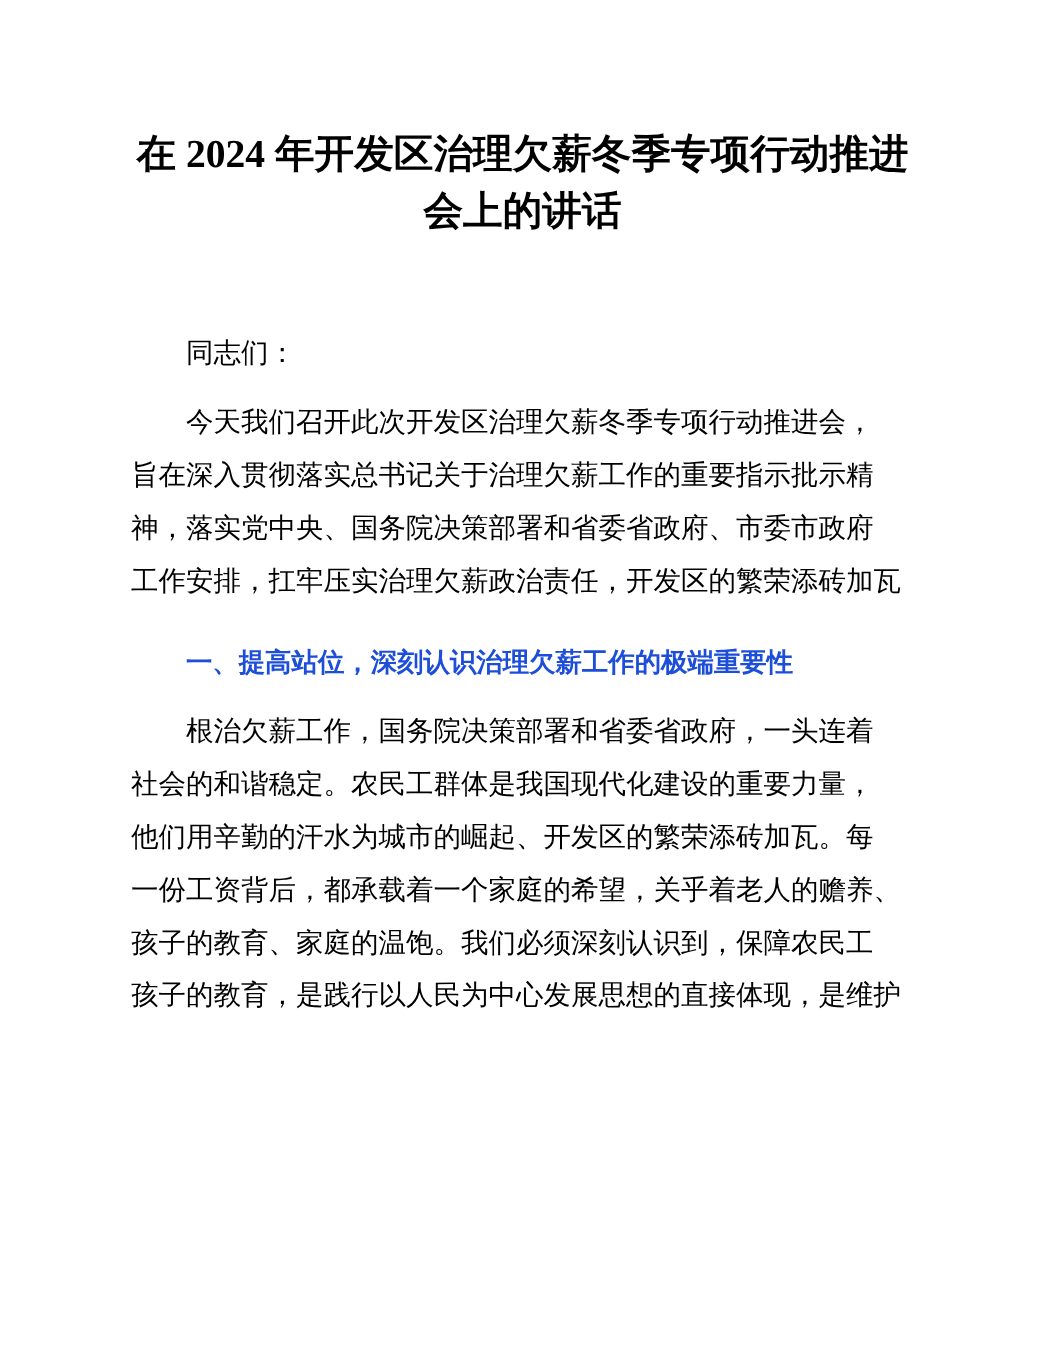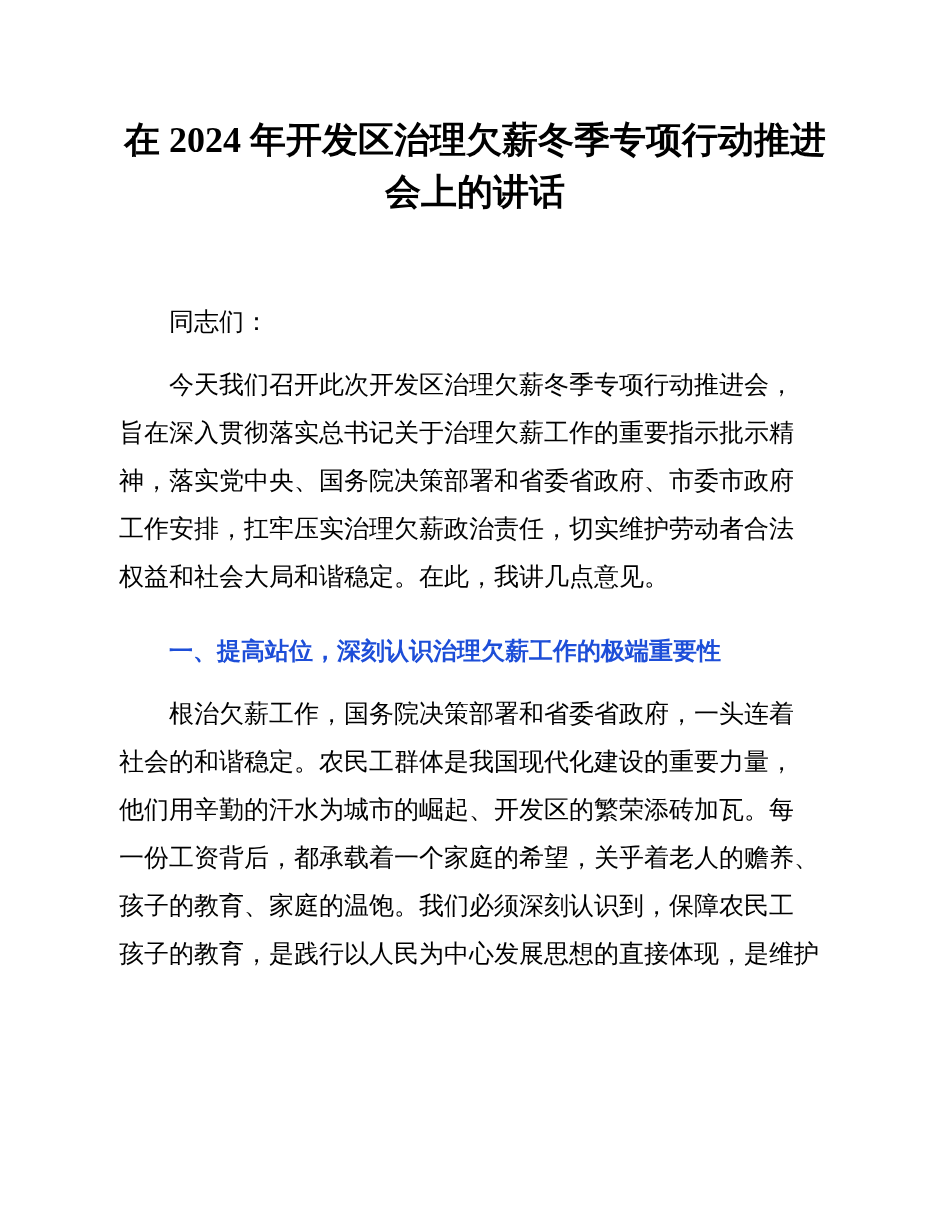--- a/index.html
+++ b/index.html
@@ -71,22 +71,21 @@
       <div class="title-line">会上的讲话</div>
     </header>
   <section class="content" id="content-blocks">
       <div class="block salutation">
         <div class="line indent">同志们：</div>
       </div>
       <div class="block body">
         <div class="line indent">今天我们召开此次开发区治理欠薪冬季专项行动推进会，</div>
         <div class="line">旨在深入贯彻落实总书记关于治理欠薪工作的重要指示批示精</div>
         <div class="line">神，落实党中央、国务院决策部署和省委省政府、市委市政府</div>
-        <div class="line">工作安排，扛牢压实治理欠薪政治责任，切实维护劳动者合法</div>
-        <div class="line">权益和社会大局和谐稳定。在此，我讲几点意见。</div>
+        <div class="line">工作安排，扛牢压实治理欠薪政治责任，开发区的繁荣添砖加瓦</div>
       </div>
       <div class="block heading">
         <div class="line indent">一、提高站位，深刻认识治理欠薪工作的极端重要性</div>
       </div>
       <div class="block body">
         <div class="line indent">根治欠薪工作，国务院决策部署和省委省政府，一头连着</div>
         <div class="line">社会的和谐稳定。农民工群体是我国现代化建设的重要力量，</div>
         <div class="line">他们用辛勤的汗水为城市的崛起、开发区的繁荣添砖加瓦。每</div>
         <div class="line">一份工资背后，都承载着一个家庭的希望，关乎着老人的赡养、</div>
         <div class="line">孩子的教育、家庭的温饱。我们必须深刻认识到，保障农民工</div>

